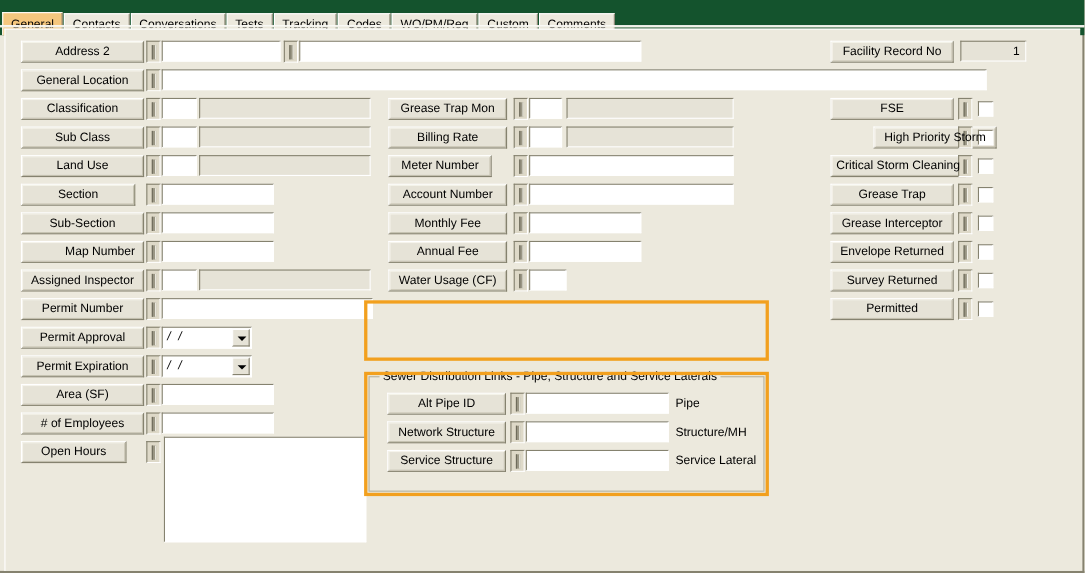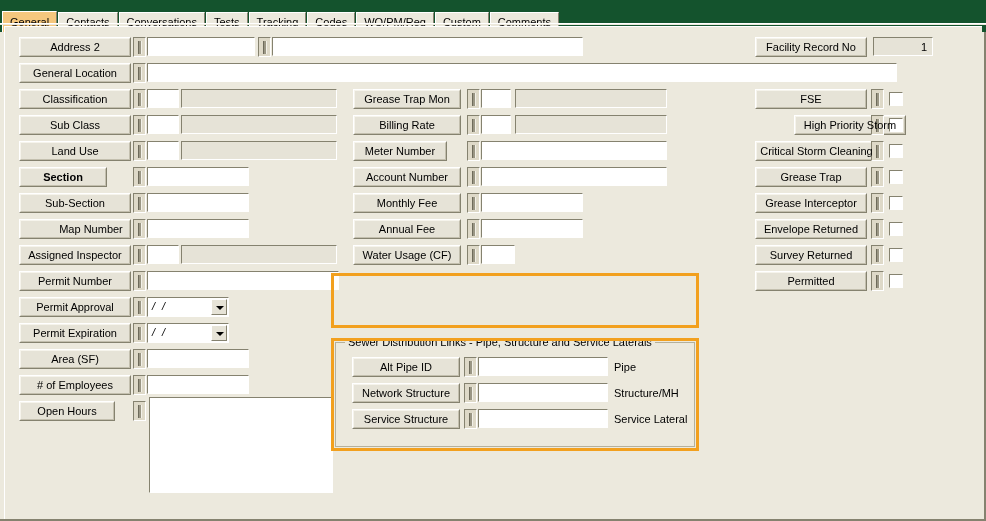--- a/index.html
+++ b/index.html
@@ -212,21 +212,21 @@
           <i></i>
         </div>
         <input class="tf" style="left: 142px; top: 88px; width: 32px;" type="text" value="">
         <input class="tf ro" style="left: 176px; top: 88px; width: 156px;" type="text" readonly="" value="">
         <div class="lbtn" style="left:14px; top:114px; width:112px;"><span style="position: relative; z-index: 2;">Land Use</span></div>
         <div class="mini" style="left:128px; top:114px;">
           <i></i>
         </div>
         <input class="tf" style="left: 142px; top: 114px; width: 32px;" type="text" value="">
         <input class="tf ro" style="left: 176px; top: 114px; width: 156px;" type="text" readonly="" value="">
-        <div class="lbtn" style="left:14px; top:140px; width:88px;font-weight:bold;"><span style="position: relative; z-index: 2;">Section</span></div>
+        <div class="lbtn" style="left:14px; top:140px; width:104px;"><span style="position: relative; z-index: 2;">Section</span></div>
         <div class="mini" style="left:128px; top:140px;">
           <i></i>
         </div>
         <input class="tf" style="left: 142px; top: 140px; width: 102px;" type="text" value="">
         <div class="lbtn" style="left:14px; top:166px; width:112px;"><span style="position: relative; z-index: 2;">Sub-Section</span></div>
         <div class="mini" style="left:128px; top:166px;">
           <i></i>
         </div>
         <input class="tf" style="left: 142px; top: 166px; width: 102px;" type="text" value="">
         <div class="lbtn" style="left:14px; top:192px; width:112px;padding-left:32px;"><span style="position: relative; z-index: 2;">Map Number</span></div>

